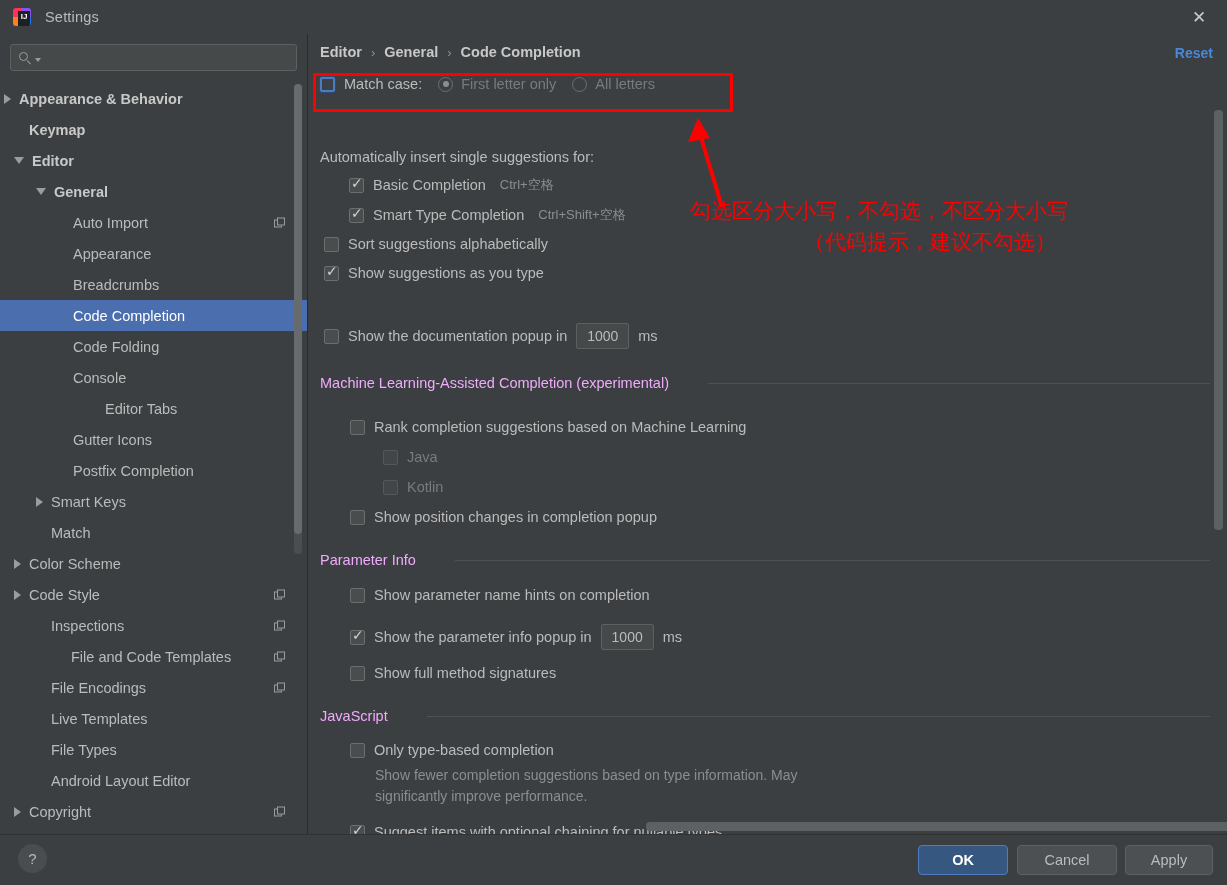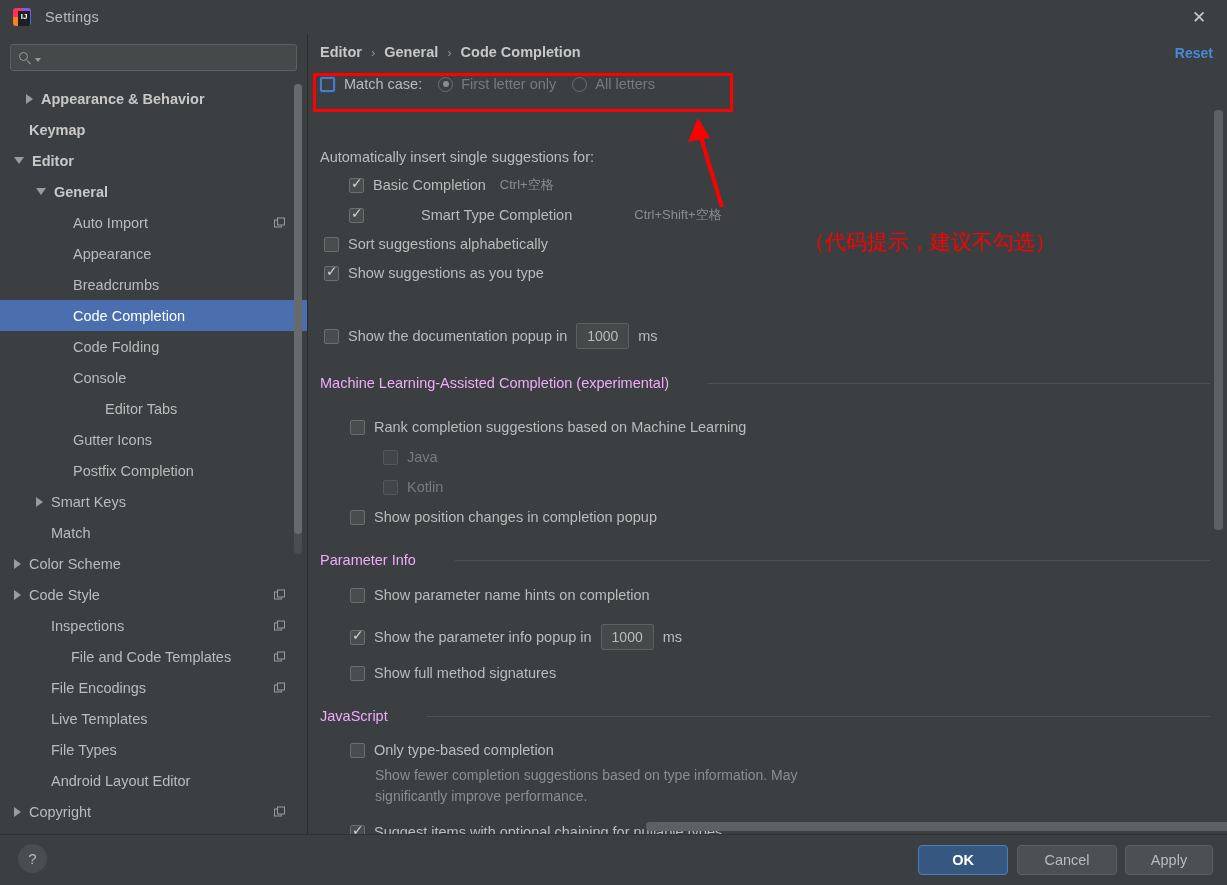--- a/index.html
+++ b/index.html
@@ -222,21 +222,21 @@
     <div class="search-wrap">
       <div class="search-box">
         <span class="search-icon">
           <span class="ring"></span>
             <span class="handle"></span>
         </span>
         <span class="search-caret"></span>
       </div>
     </div>
     <div class="tree" id="tree">
-        <div class="tree-item bold" style="padding-left: 26px; margin-top: 8px;">
+        <div class="tree-item bold" style="padding-left: 4px; margin-top: 8px;">
           <span class="arrow right"></span>
           <span>Appearance &amp; Behavior</span>
         </div>
         <div class="tree-item bold" style="padding-left: 14px;">
           <span class="arrow none"></span>
           <span>Keymap</span>
         </div>
         <div class="tree-item bold" style="padding-left: 14px;">
           <span class="arrow down"></span>
           <span>Editor</span>
@@ -377,21 +377,21 @@
       </div>
 
       <div class="lbl" style="position:absolute; left:11px; top:83px;">Automatically insert single suggestions for:</div>
 
       <div class="row" style="position:absolute; left:40px; top:110px;">
         <span class="cb checked"></span>
         <span class="lbl">Basic Completion</span>
         <span class="shortcut">Ctrl+空格</span>
       </div>
 
-      <div class="row" style="position:absolute; left:40px; top:140px;gap:48px;">
+      <div class="row" style="position:absolute; left:40px; top:140px;">
         <span class="cb checked"></span>
         <span class="lbl">Smart Type Completion</span>
         <span class="shortcut">Ctrl+Shift+空格</span>
       </div>
 
       <div class="row" style="position:absolute; left:15px; top:170px;">
         <span class="cb"></span>
         <span class="lbl">Sort suggestions alphabetically</span>
       </div>
 
@@ -483,15 +483,16 @@
     <div class="btn btn-ok">OK</div>
     <div class="btn btn-cancel">Cancel</div>
     <div class="btn btn-apply">Apply</div>
   </div>
 
   <div class="anno-box"></div>
   <svg class="anno-arrow" width="90" height="100">
     <line x1="62" y1="95" x2="40" y2="22" stroke="#fe0000" stroke-width="4"></line>
     <polygon points="38,6 28,30 50,26" fill="#fe0000"></polygon>
   </svg>
+  <div class="anno-text" style="left:690px; top:195px;">勾选区分大小写，不勾选，不区分大小写</div>
   <div class="anno-text" style="left:690px; top:226px; width:480px;">（代码提示，建议不勾选）</div>
 
 </div>
 
 </body></html>

